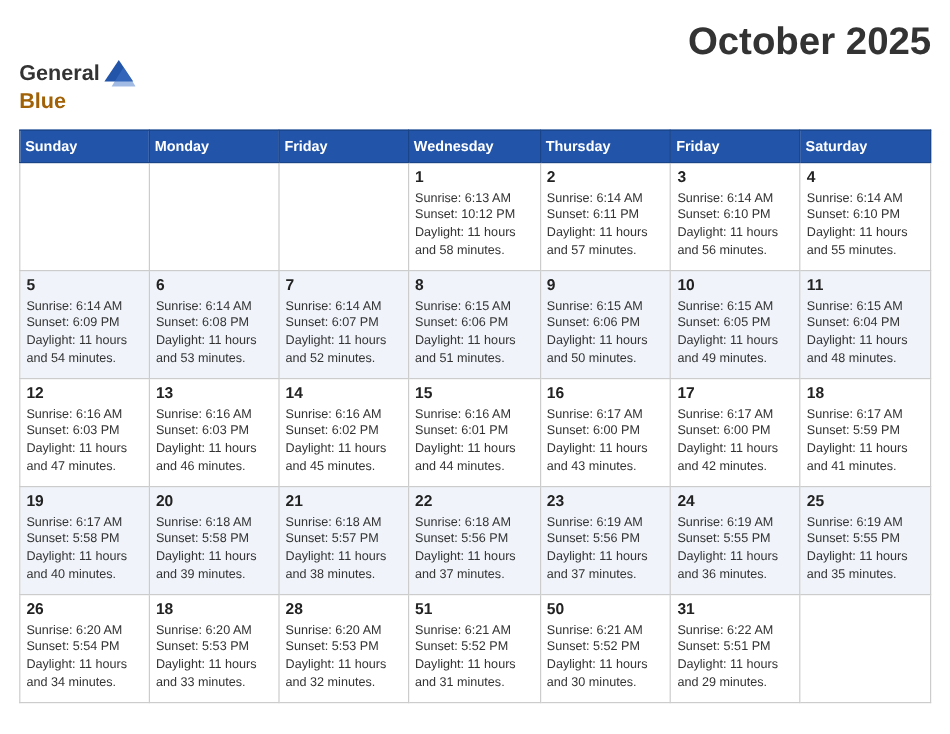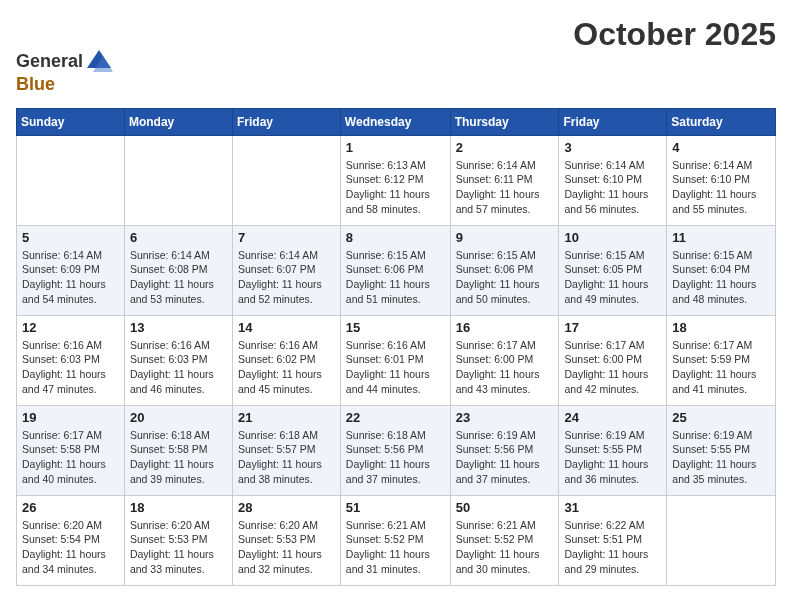--- a/index.html
+++ b/index.html
@@ -123,21 +123,21 @@
       </tr>
   </thead>
   <tbody id="calendar-body">
       <tr>
         <td class="empty-cell"></td>
         <td class="empty-cell"></td>
         <td class="empty-cell"></td>
         <td>
           <div class="day-number">1</div>
           <div class="day-info" style="white-space: pre-line;">Sunrise: 6:13 AM
-Sunset: 6:12 PM
+Sunset: 10:12 PM
 Daylight: 11 hours
 and 58 minutes.</div>
         </td>
         <td>
           <div class="day-number">2</div>
           <div class="day-info" style="white-space: pre-line;">Sunrise: 6:14 AM
 Sunset: 6:11 PM
 Daylight: 11 hours
 and 57 minutes.</div>
         </td>

